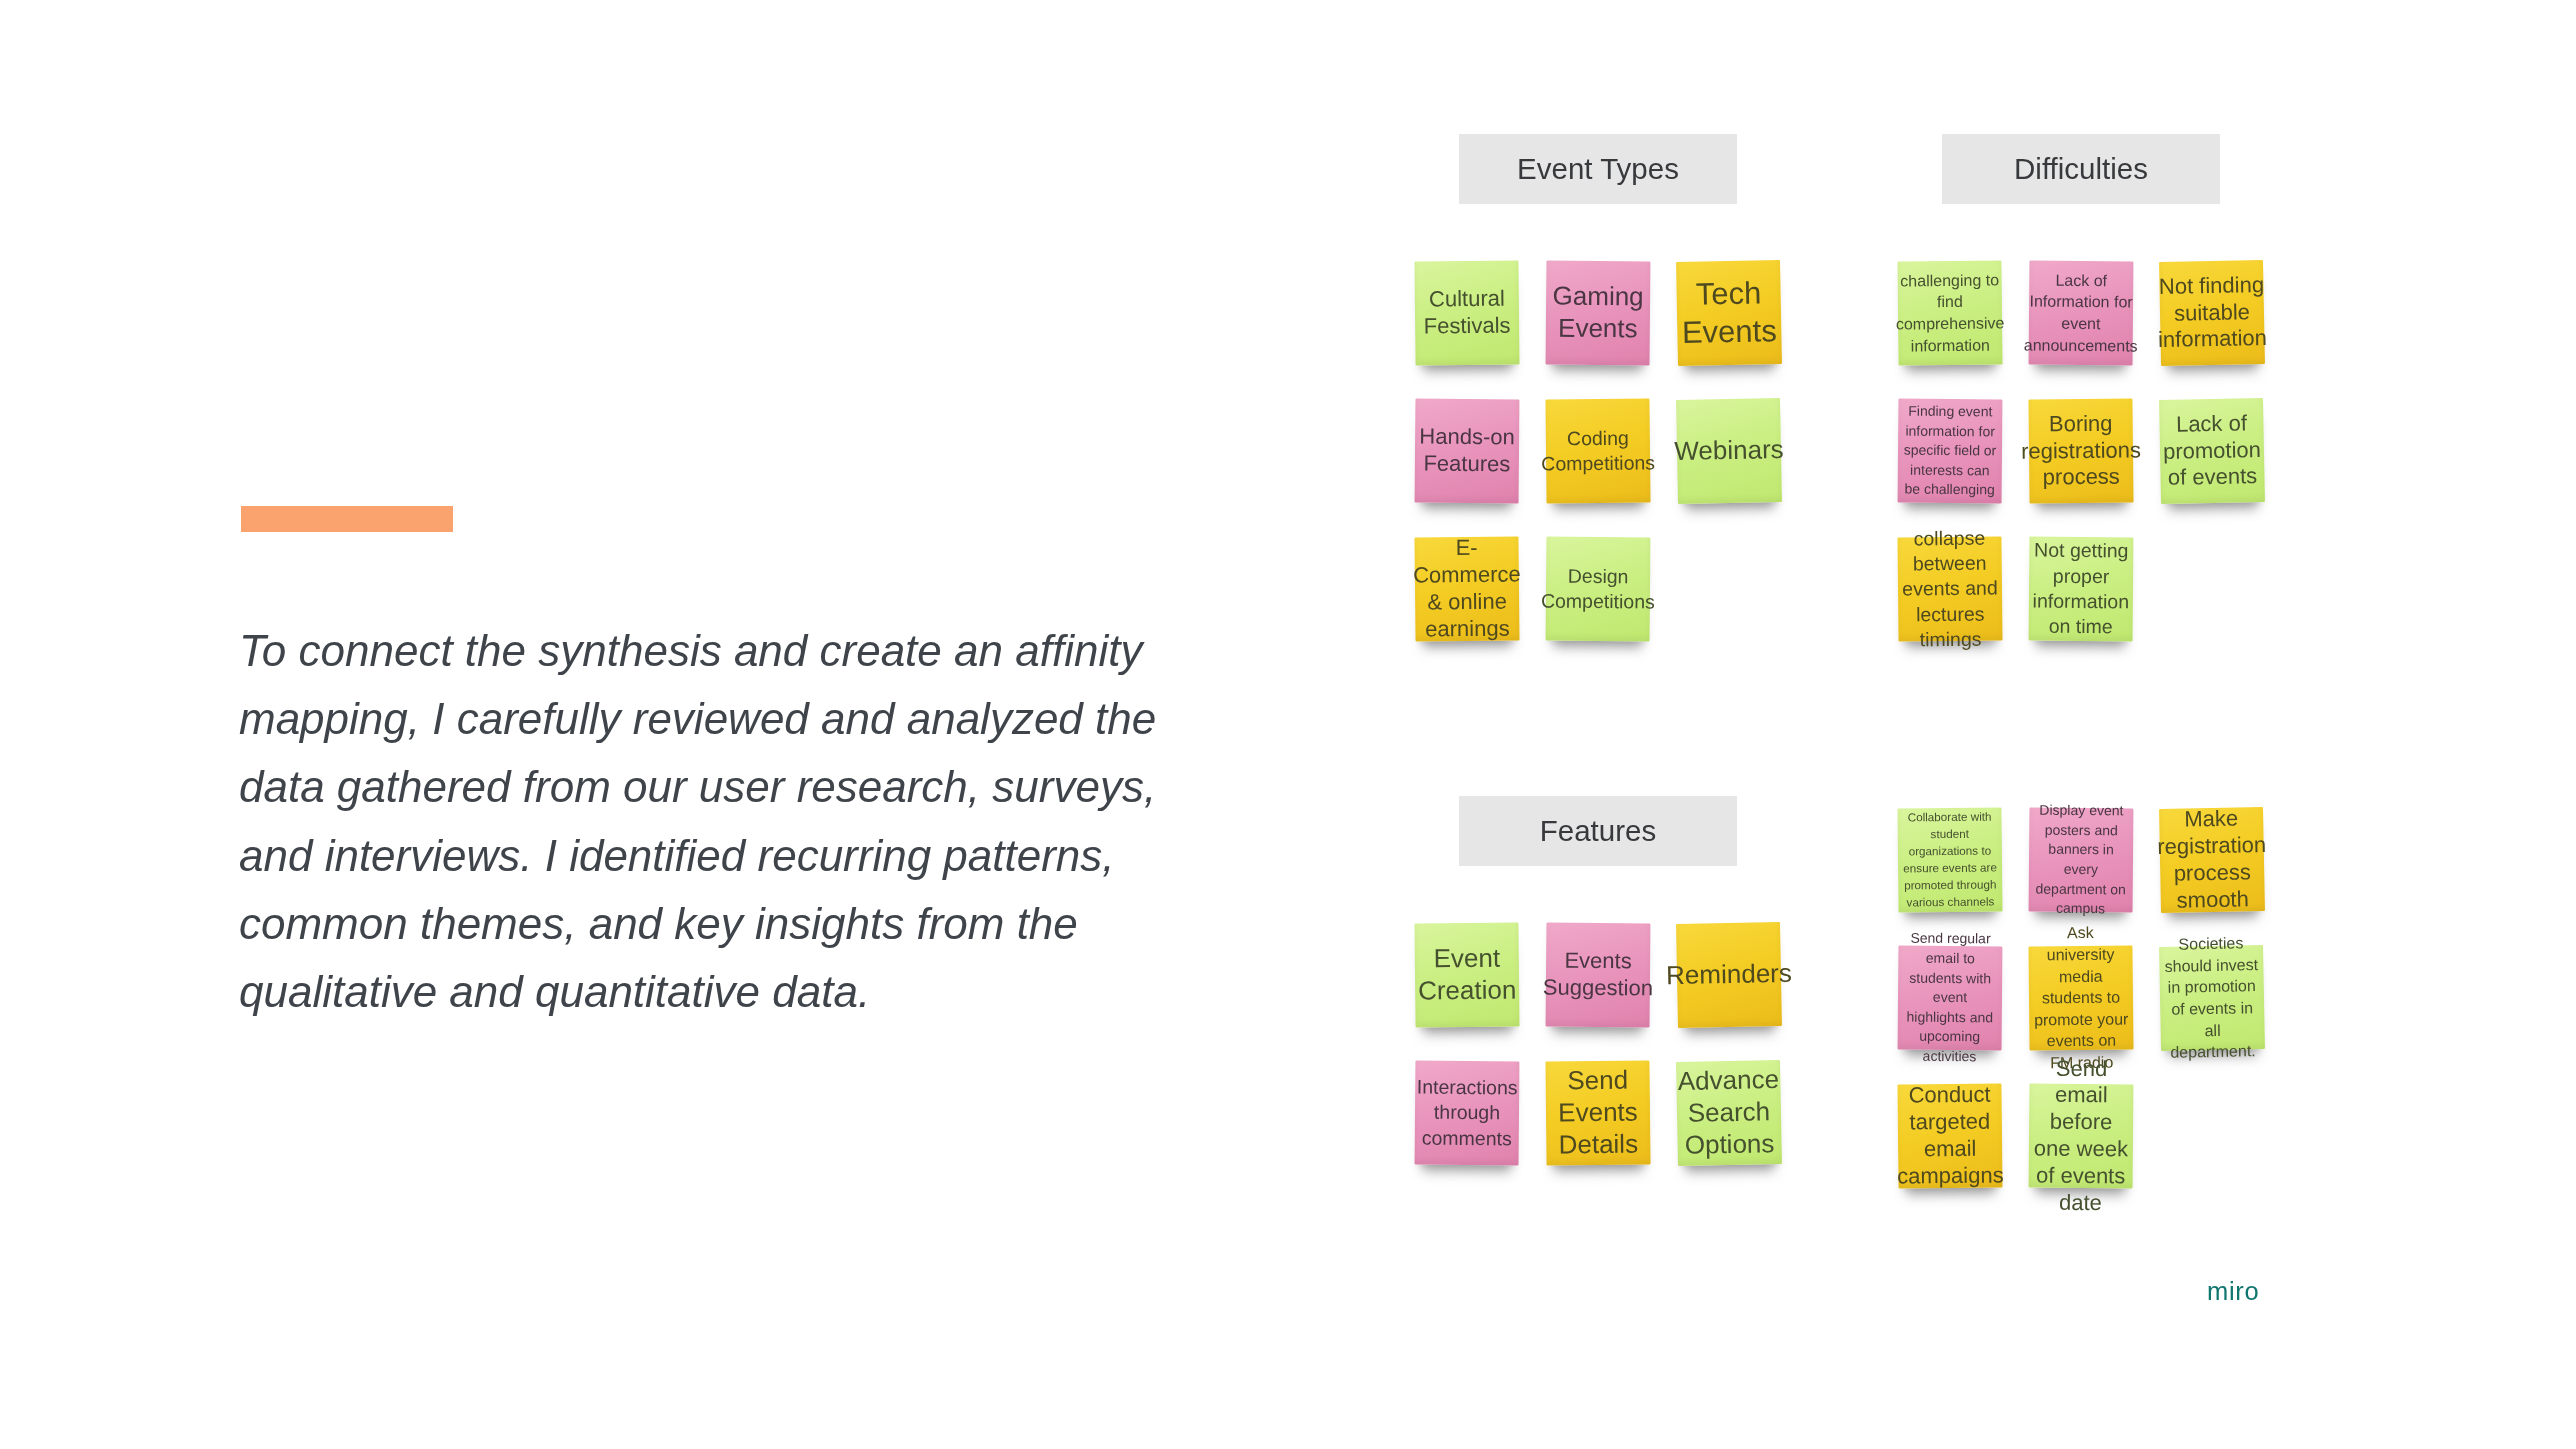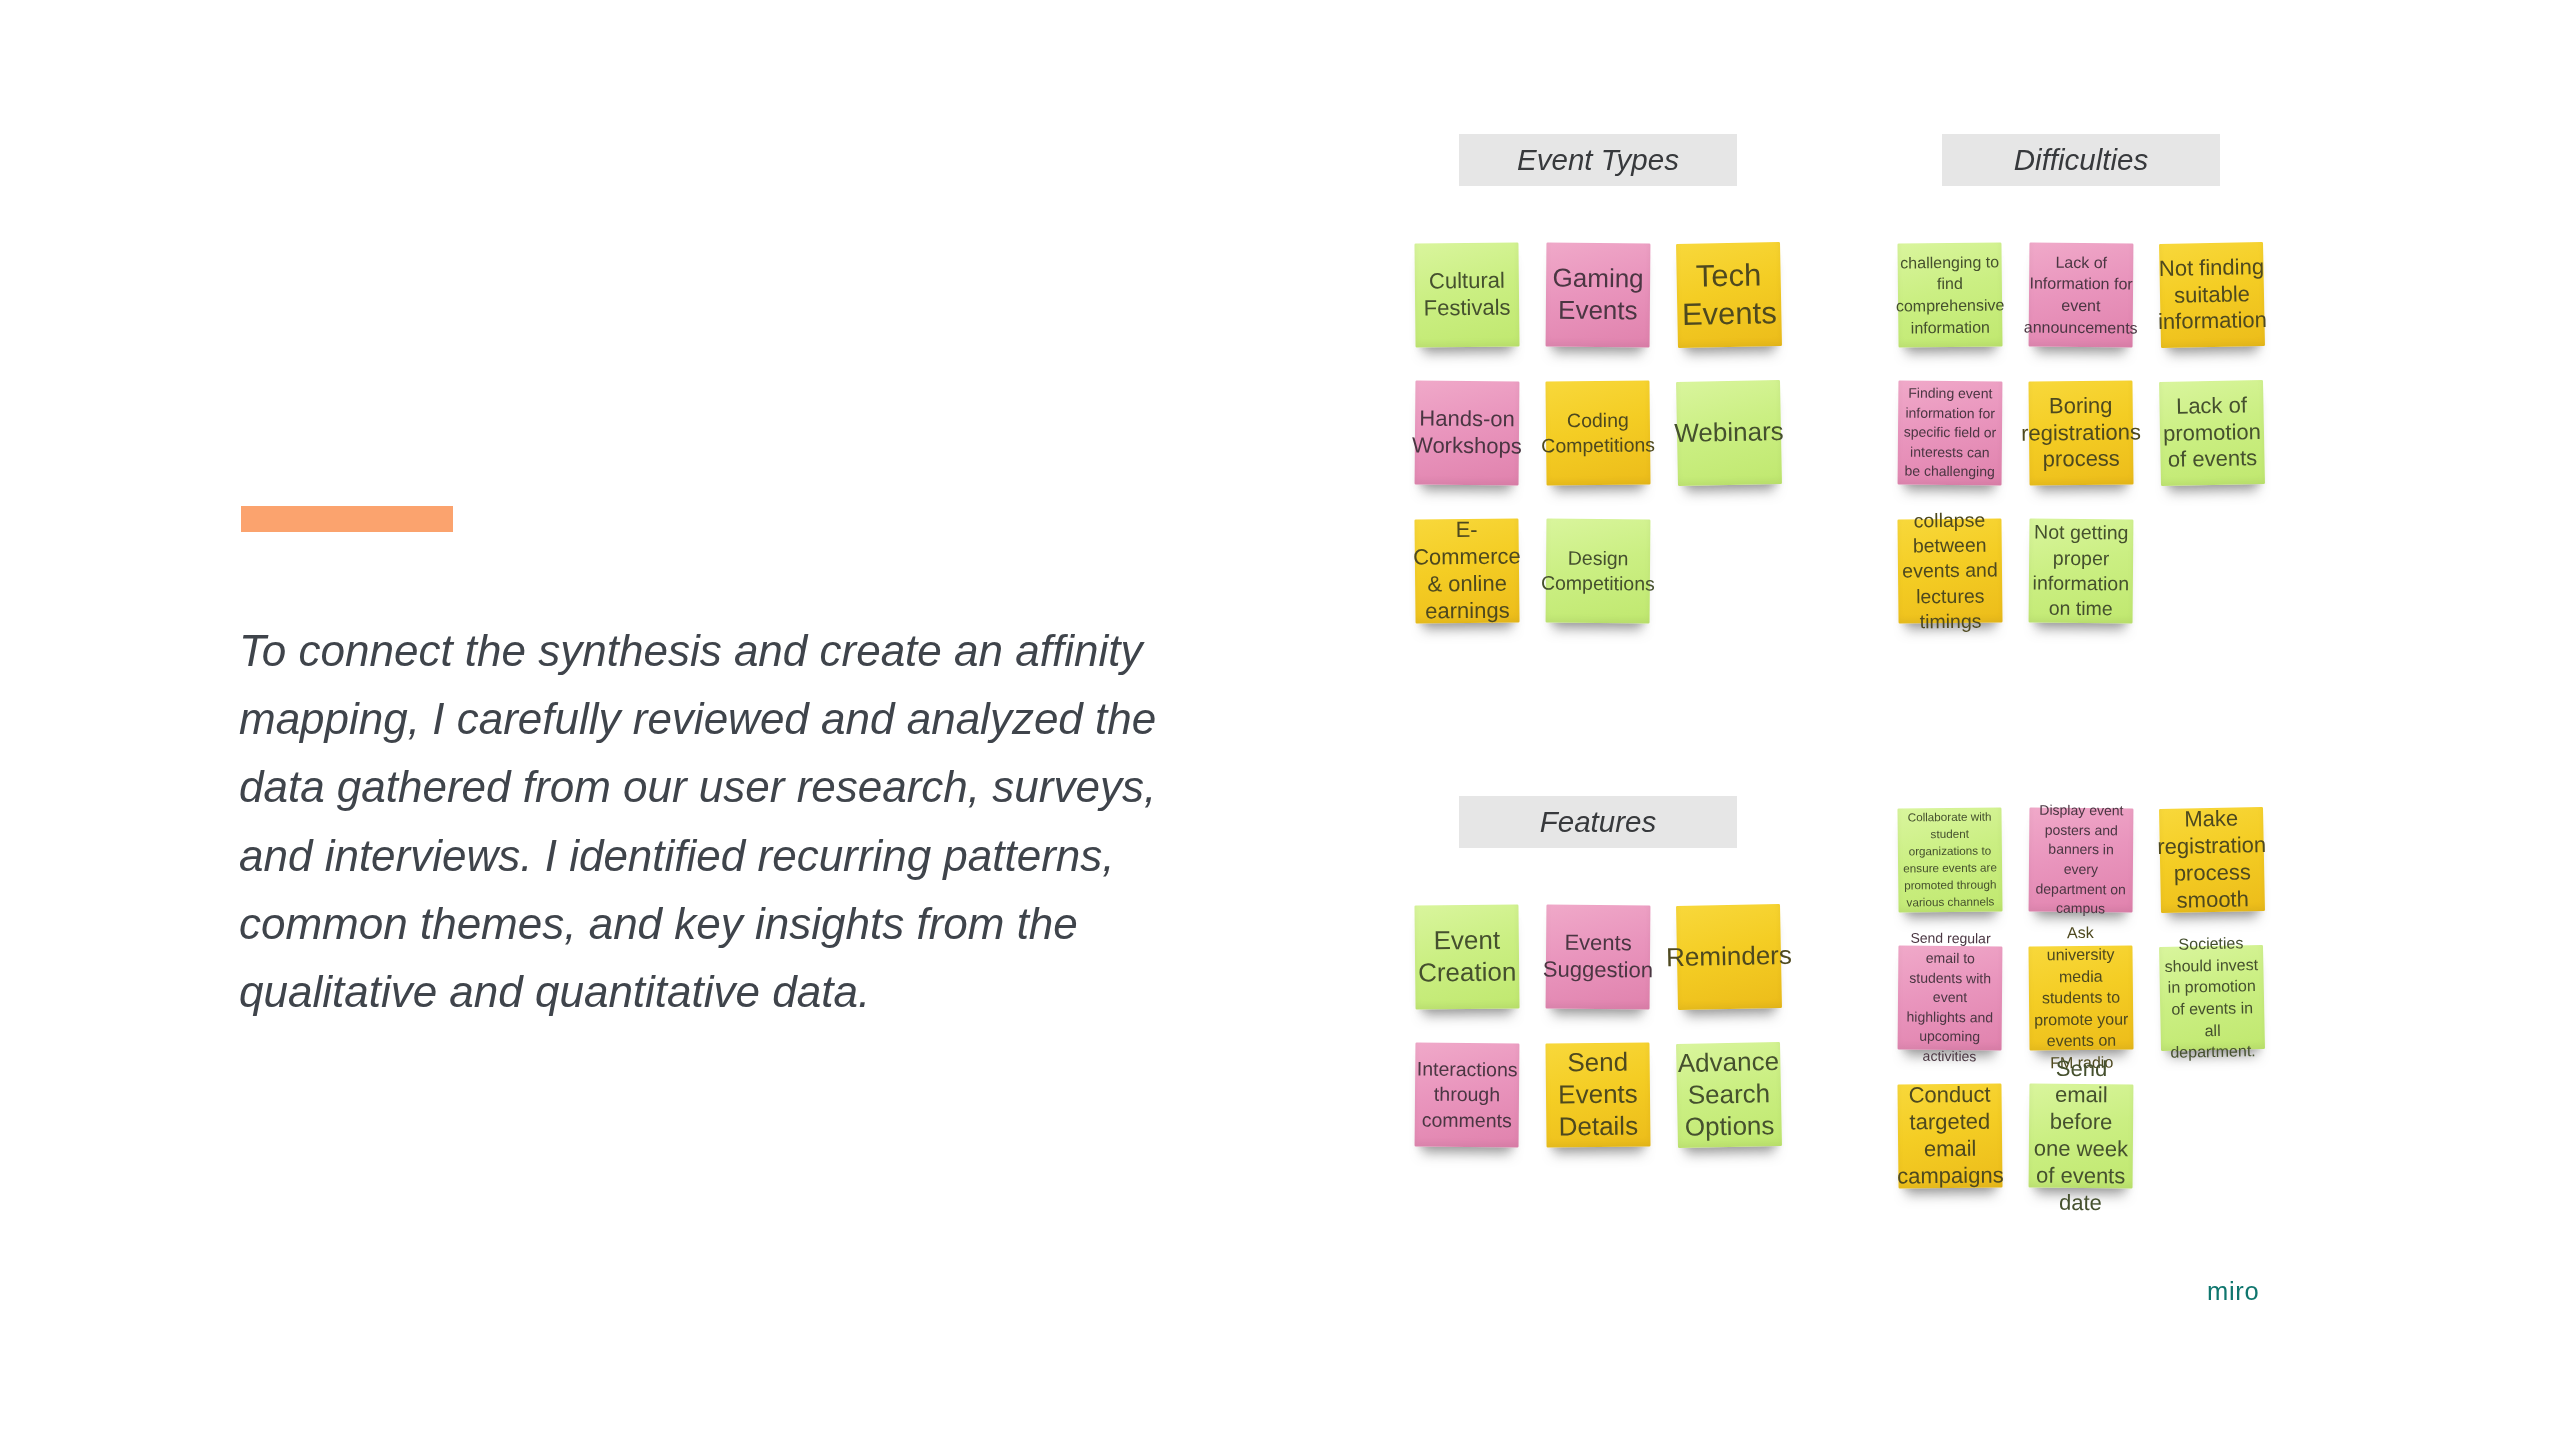--- a/index.html
+++ b/index.html
@@ -19,23 +19,23 @@
     position:absolute;left:241px;top:506px;width:212px;height:26px;background:#FBA36E;
   }
   .slide-paragraph{
     position:absolute;left:239px;top:617px;width:939px;
     font-size:44px;line-height:1.55;color:#3f444b;font-style:italic;
   }
 
   
   .group{position:absolute;width:366px;}
   .group-header{
-    width:278px;height:52px;margin:0 auto 57px auto;background:#e6e6e6;
+    width:278px;height:70px;margin:0 auto 57px auto;background:#e6e6e6;
     display:flex;align-items:center;justify-content:center;
-    font-size:29.5px;color:#37393c;font-style:italic;
+    font-size:29.5px;color:#37393c;
   }
   .notes{
     display:grid;grid-template-columns:repeat(3,104px);
     column-gap:27px;row-gap:34px;
   }
   .note{
     width:104px;height:104px;border-radius:1.3px;
     display:flex;align-items:center;justify-content:center;text-align:center;
     padding:4px;box-sizing:border-box;line-height:1.22;
     box-shadow:0 14.8px 12px -8px rgba(90,90,90,.5),0 5.4px 6.7px -4px rgba(120,120,120,.25),
@@ -75,21 +75,21 @@
 
   <div class="accent-bar"></div>
   <div class="slide-paragraph">To connect the synthesis and create an affinity mapping, I carefully reviewed and analyzed the data gathered from our user research, surveys, and interviews. I identified recurring patterns, common themes, and key insights from the qualitative and quantitative data.</div>
 
   <section class="group" id="group-event-types">
     <div class="group-header">Event Types</div>
     <div class="notes">
       <div class="note" data-color="green" data-size="md">Cultural Festivals</div>
       <div class="note" data-color="pink" data-size="lg">Gaming Events</div>
       <div class="note" data-color="yellow" data-size="xl">Tech Events</div>
-      <div class="note" data-color="pink" data-size="md">Hands-on Workshops</div>
+      <div class="note" data-color="pink" data-size="md">Hands-on Features</div>
       <div class="note" data-color="yellow" data-size="sm">Coding Competitions</div>
       <div class="note" data-color="green" data-size="lg">Webinars</div>
       <div class="note" data-color="yellow" data-size="md">E-Commerce &amp; online earnings</div>
       <div class="note" data-color="green" data-size="sm">Design Competitions</div>
     </div>
   </section>
 
   <section class="group" id="group-difficulties">
     <div class="group-header">Difficulties</div>
     <div class="notes">

